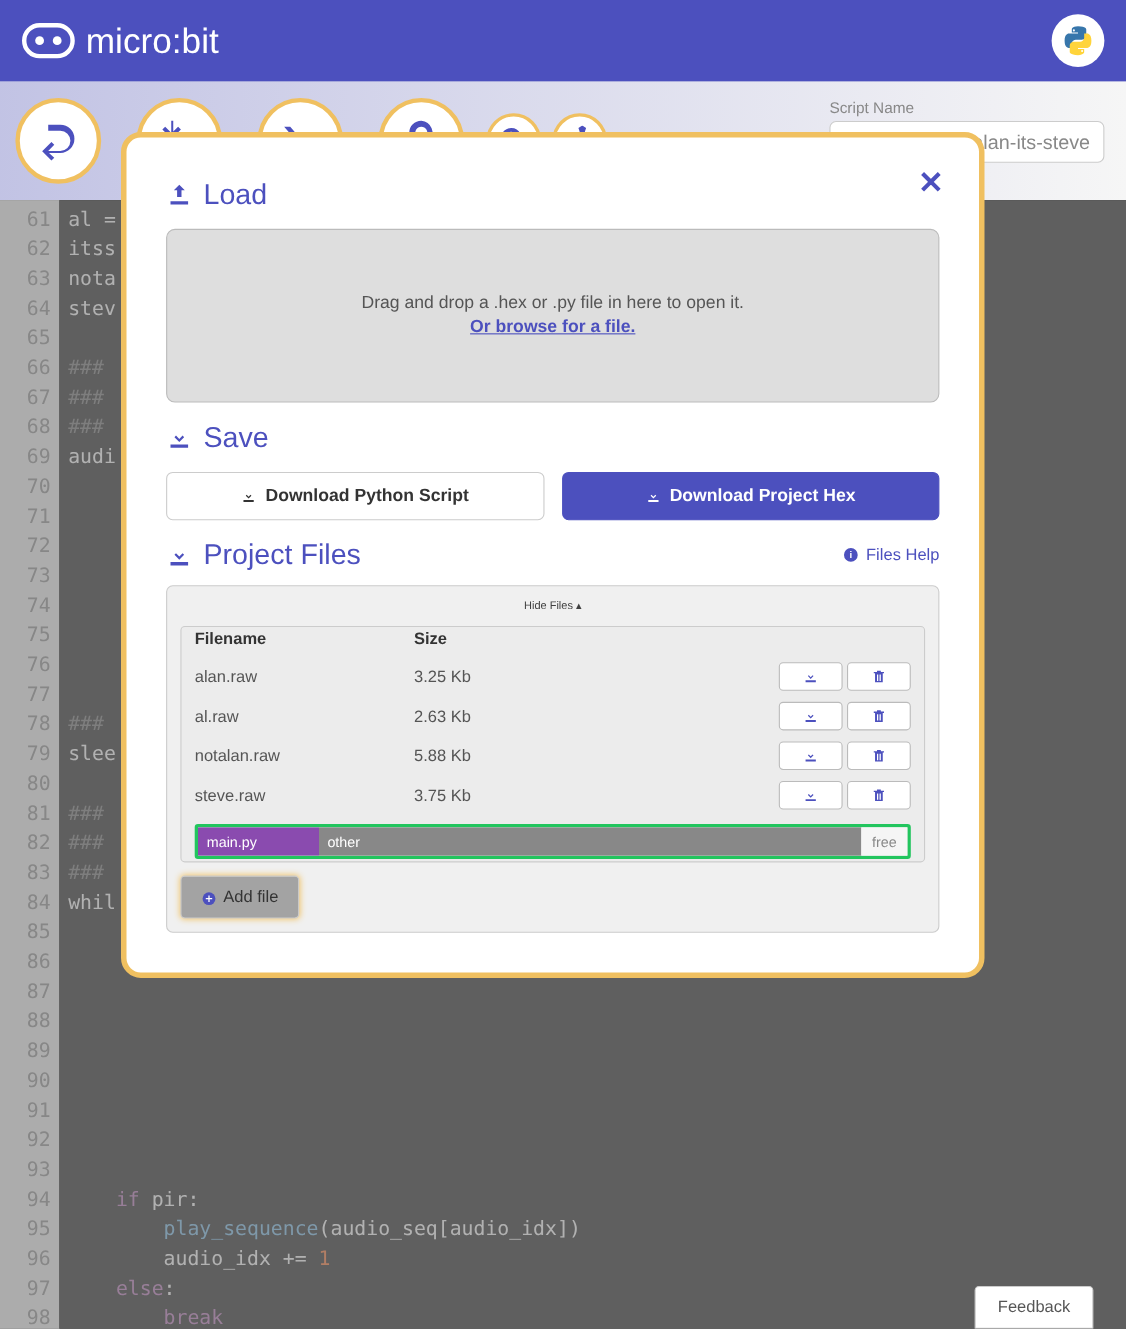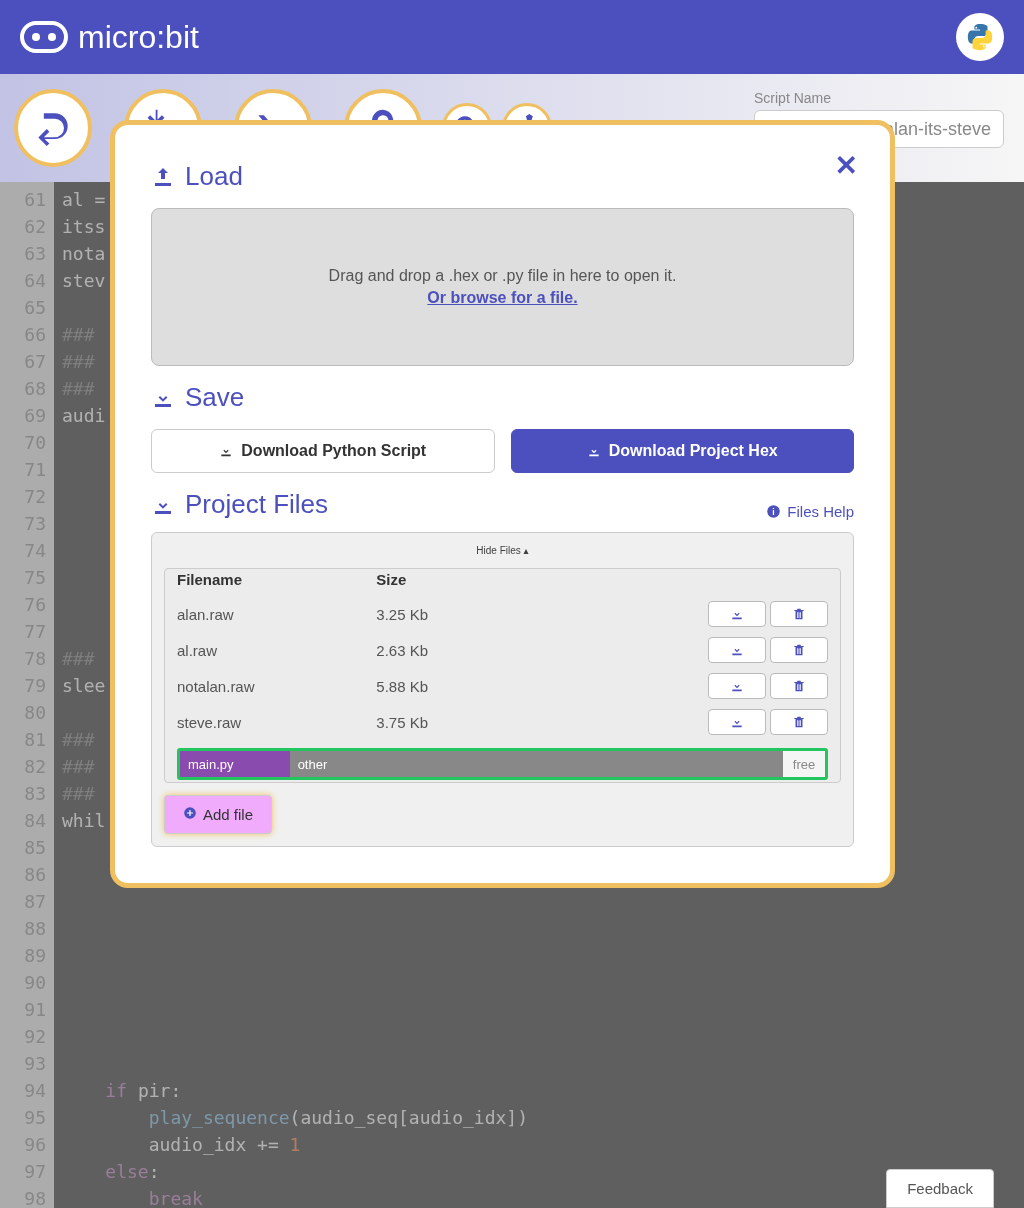--- a/index.html
+++ b/index.html
@@ -44,37 +44,37 @@
 .modal { position: absolute; top: 120px; left: 110px; width: 785px; background: white; border: 5px solid #f0c060; border-radius: 18px; padding: 28px 36px 36px; z-index: 10; }
 .modal-close { position: absolute; top: 24px; right: 32px; font-size: 28px; color: #4c50be; cursor: pointer; font-weight: bold; }
 .section-title { color: #4c50be; font-size: 26px; font-weight: 400; display: flex; align-items: center; gap: 10px; margin-top: 8px; margin-bottom: 16px; }
 .section-title svg { width: 24px; height: 24px; fill: #4c50be; }
 .dropzone { background: #dedede; border: 1px solid #bbb; border-radius: 8px; height: 158px; display: flex; flex-direction: column; align-items: center; justify-content: center; color: #555; font-size: 16px; }
 .dropzone a { color: #4c50be; font-weight: bold; text-decoration: underline; margin-top: 4px; cursor: pointer; }
 .save-buttons { display: flex; gap: 16px; margin-bottom: 16px; }
 .btn { flex: 1; height: 44px; border-radius: 6px; font-size: 16px; display: flex; align-items: center; justify-content: center; gap: 8px; cursor: pointer; font-weight: bold; }
 .btn-outline { background: white; border: 1px solid #ccc; color: #333; }
 .btn-primary { background: #4c50be; border: 1px solid #4c50be; color: white; }
-.files-header-row { display: flex; justify-content: space-between; align-items: flex-end; }
+.files-header-row { display: flex; justify-content: space-between; align-items: center; }
 .files-help { color: #4c50be; font-size: 15px; display: flex; align-items: center; gap: 6px; cursor: pointer; }
 .files-help svg { width: 15px; height: 15px; fill: #4c50be; }
 .files-panel { border: 1px solid #ccc; border-radius: 6px; background: #f0f0f0; margin-top: 12px; padding: 12px; }
 .hide-files { text-align: center; color: #404040; font-size: 10px; margin-bottom: 12px; cursor: pointer; }
 .file-table-wrap { background: #ececec; border: 1px solid #ccc; border-radius: 4px; padding: 2px 12px; }
 .file-table { width: 100%; border-collapse: collapse; }
 .file-table th { text-align: left; font-size: 15px; font-weight: 600; color: #333; padding-bottom: 8px; }
 .file-table td { font-size: 15px; color: #555; padding: 5px 0; }
 .file-actions { text-align: right; white-space: nowrap; }
 .icon-btn { width: 58px; height: 26px; border: 1px solid #bbb; background: white; border-radius: 4px; display: inline-flex; align-items: center; justify-content: center; margin-left: 4px; cursor: pointer; }
 .icon-btn svg { width: 14px; height: 14px; fill: #4c50be; }
 .storage-bar { display: flex; margin-top: 8px; height: 32px; font-size: 13px; color: white; border: 3px solid #22c55e; border-radius: 3px; overflow: hidden; }
 .storage-bar .seg1 { background: #8a4baf; width: 17%; padding-left: 8px; display:flex; align-items:center; }
 .storage-bar .seg2 { background: #888; flex: 1; padding-left: 8px; display:flex; align-items:center; }
 .storage-bar .seg3 { background: #f5f5f5; color: #888; width: 42px; display:flex; align-items:center; justify-content:center; }
-.add-file-btn { margin-top: 12px; padding: 10px 18px; border: 1px solid #ccc; background: #f0abfc; border-radius: 4px; font-size: 15px; color: #333; display: inline-flex; align-items: flex-start; gap: 6px; cursor: pointer; box-shadow: 0 0 6px #f0c060; }
+.add-file-btn { margin-top: 12px; padding: 10px 18px; border: 1px solid #ccc; background: #a3a3a3; border-radius: 4px; font-size: 15px; color: #333; display: inline-flex; align-items: flex-end; gap: 6px; cursor: pointer; box-shadow: 0 0 6px #f0c060; }
 .add-file-btn svg { width: 14px; height: 14px; fill: #4c50be; }
 
 
 .feedback { position: absolute; bottom: 0; right: 30px; background: white; border: 1px solid #ccc; padding: 10px 20px; font-size: 15px; color: #555; border-radius: 4px 4px 0 0; cursor: pointer; }
 
 
 .code-line { display:block; }
 </style>
 </head>
 <body>

